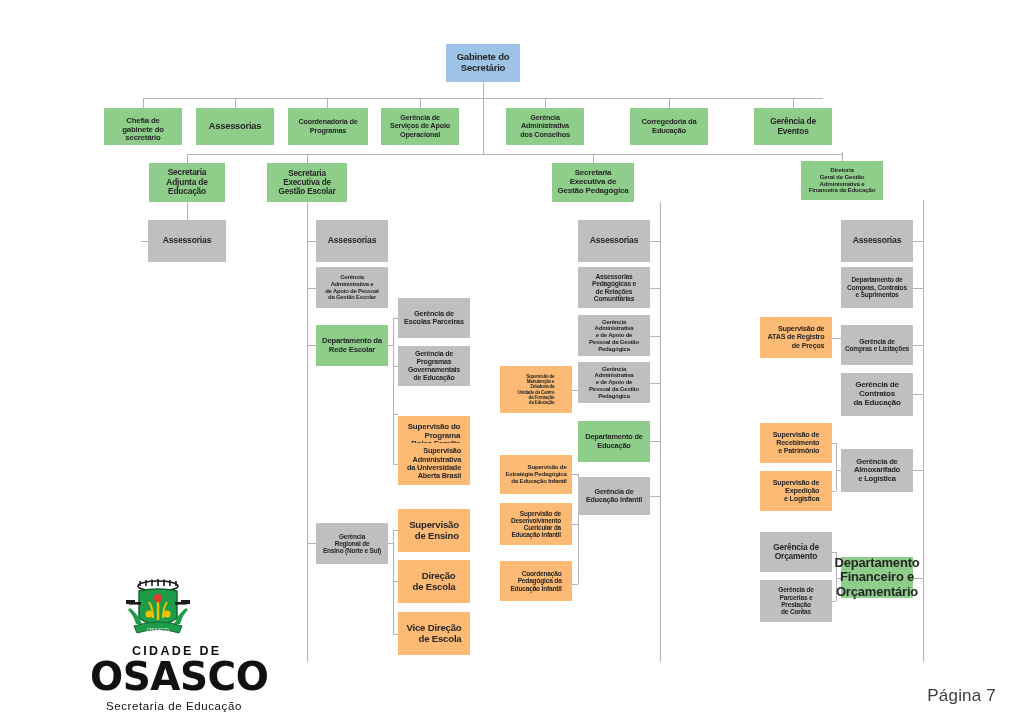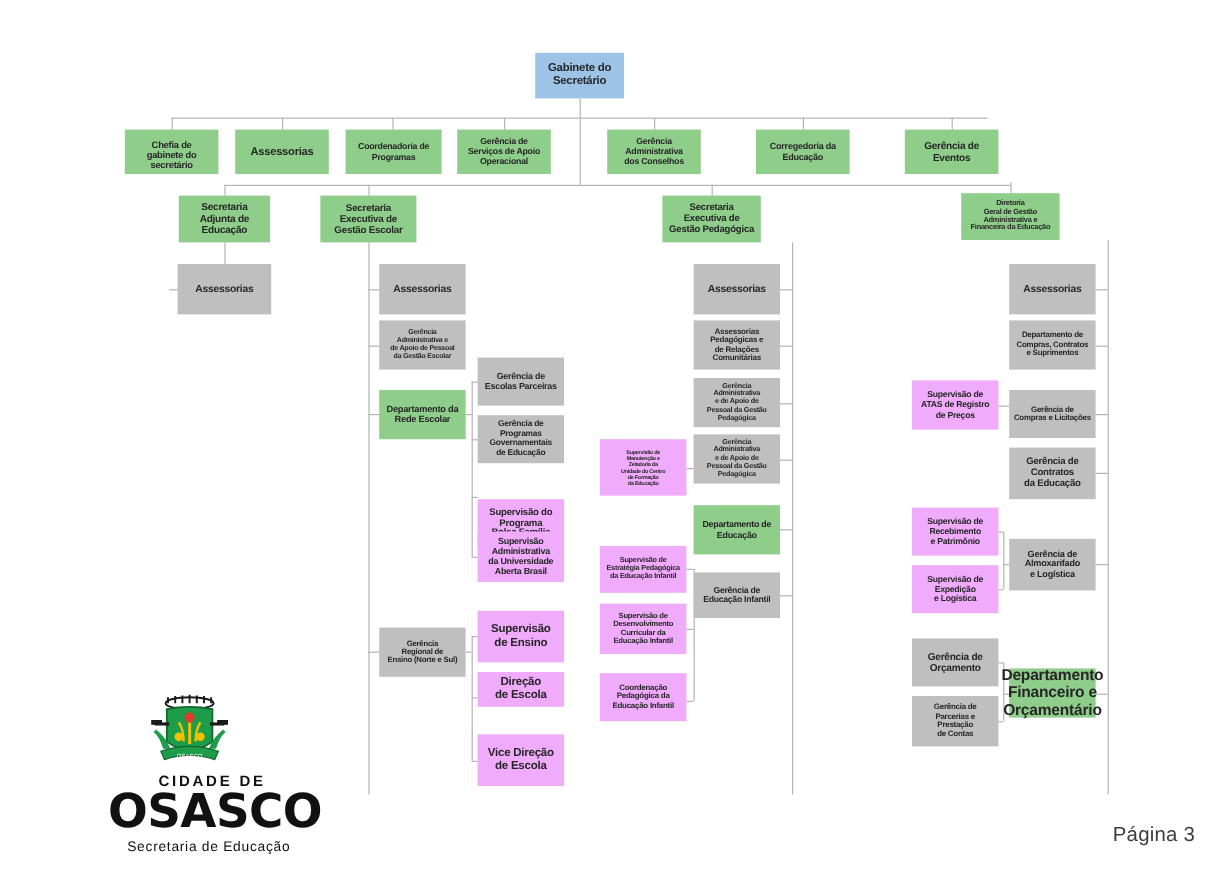--- a/index.html
+++ b/index.html
@@ -25,21 +25,21 @@
     line-height: 1.12;
     padding: 2px 3px;
     white-space: pre-line;
     font-weight: 600;
     letter-spacing: -0.2px;
     color: #262626;
   }
   .blue   { background: #9dc3e6; }
   .green  { background: #8fce8a; }
   .gray   { background: #bfbfbf; }
-  .yellow { background: #f0abfc; }
+  .yellow { background: #fdba74; text-align: right; }
 
   
   .ln { position: absolute; background: #b4b4b4; }
   .ln.h { height: 1px; }
   .ln.v { width: 1px; }
 
   
   .pagenum {
     position: absolute;
     right: 28px; bottom: 18px;
@@ -181,21 +181,21 @@
 Bolsa Família</span></div>
     <div class="node yellow" style="left: 398px; top: 443px; width: 72px; height: 42px; font-size: 7.4px;"><span>Supervisão
 Administrativa
 da Universidade
 Aberta Brasil</span></div>
     <div class="node gray" style="left: 316px; top: 523px; width: 72px; height: 41px; font-size: 6.5px;"><span>Gerência
 Regional de
 Ensino (Norte e Sul)</span></div>
     <div class="node yellow" style="left: 398px; top: 509px; width: 72px; height: 43px; font-size: 9.6px;"><span>Supervisão
 de Ensino</span></div>
-    <div class="node yellow" style="left: 398px; top: 560px; width: 72px; height: 29px; font-size: 9.6px;"><span>Direção
+    <div class="node yellow" style="left: 398px; top: 560px; width: 72px; height: 43px; font-size: 9.6px;"><span>Direção
 de Escola</span></div>
     <div class="node yellow" style="left: 398px; top: 612px; width: 72px; height: 43px; font-size: 9.6px;"><span>Vice Direção
 de Escola</span></div>
     <div class="node gray" style="left: 578px; top: 220px; width: 72px; height: 42px; font-size: 8.6px;"><span>Assessorias</span></div>
     <div class="node gray" style="left: 578px; top: 267px; width: 72px; height: 41px; font-size: 6.7px;"><span>Assessorias
 Pedagógicas e
 de Relações
 Comunitárias</span></div>
     <div class="node gray" style="left: 578px; top: 315px; width: 72px; height: 41px; font-size: 6px;"><span>Gerência
 Administrativa
@@ -276,13 +276,13 @@
     <path d="M8 30 Q16 36 20 46 L14 46 Q11 36 6 32 Z" fill="#1d9c4a"></path>
     <path d="M64 30 Q56 36 52 46 L58 46 Q61 36 66 32 Z" fill="#1d9c4a"></path>
     <path d="M12 48 Q36 40 60 48 L57 55 Q36 48 15 55 Z" fill="#1d9c4a" stroke="#14662f" stroke-width="1"></path>
     <text x="36" y="53.5" font-size="5" fill="#ffffff" text-anchor="middle" font-family="Liberation Sans, sans-serif">OSASCO</text>
   </svg>
   <div class="cidade">CIDADE DE</div>
   <div class="osasco">OSASCO</div>
   <div class="sub">Secretaria de Educação</div>
 </div>
 
-<div class="pagenum">Página 3</div>
+<div class="pagenum">Página 7</div>
 
 </body></html>

